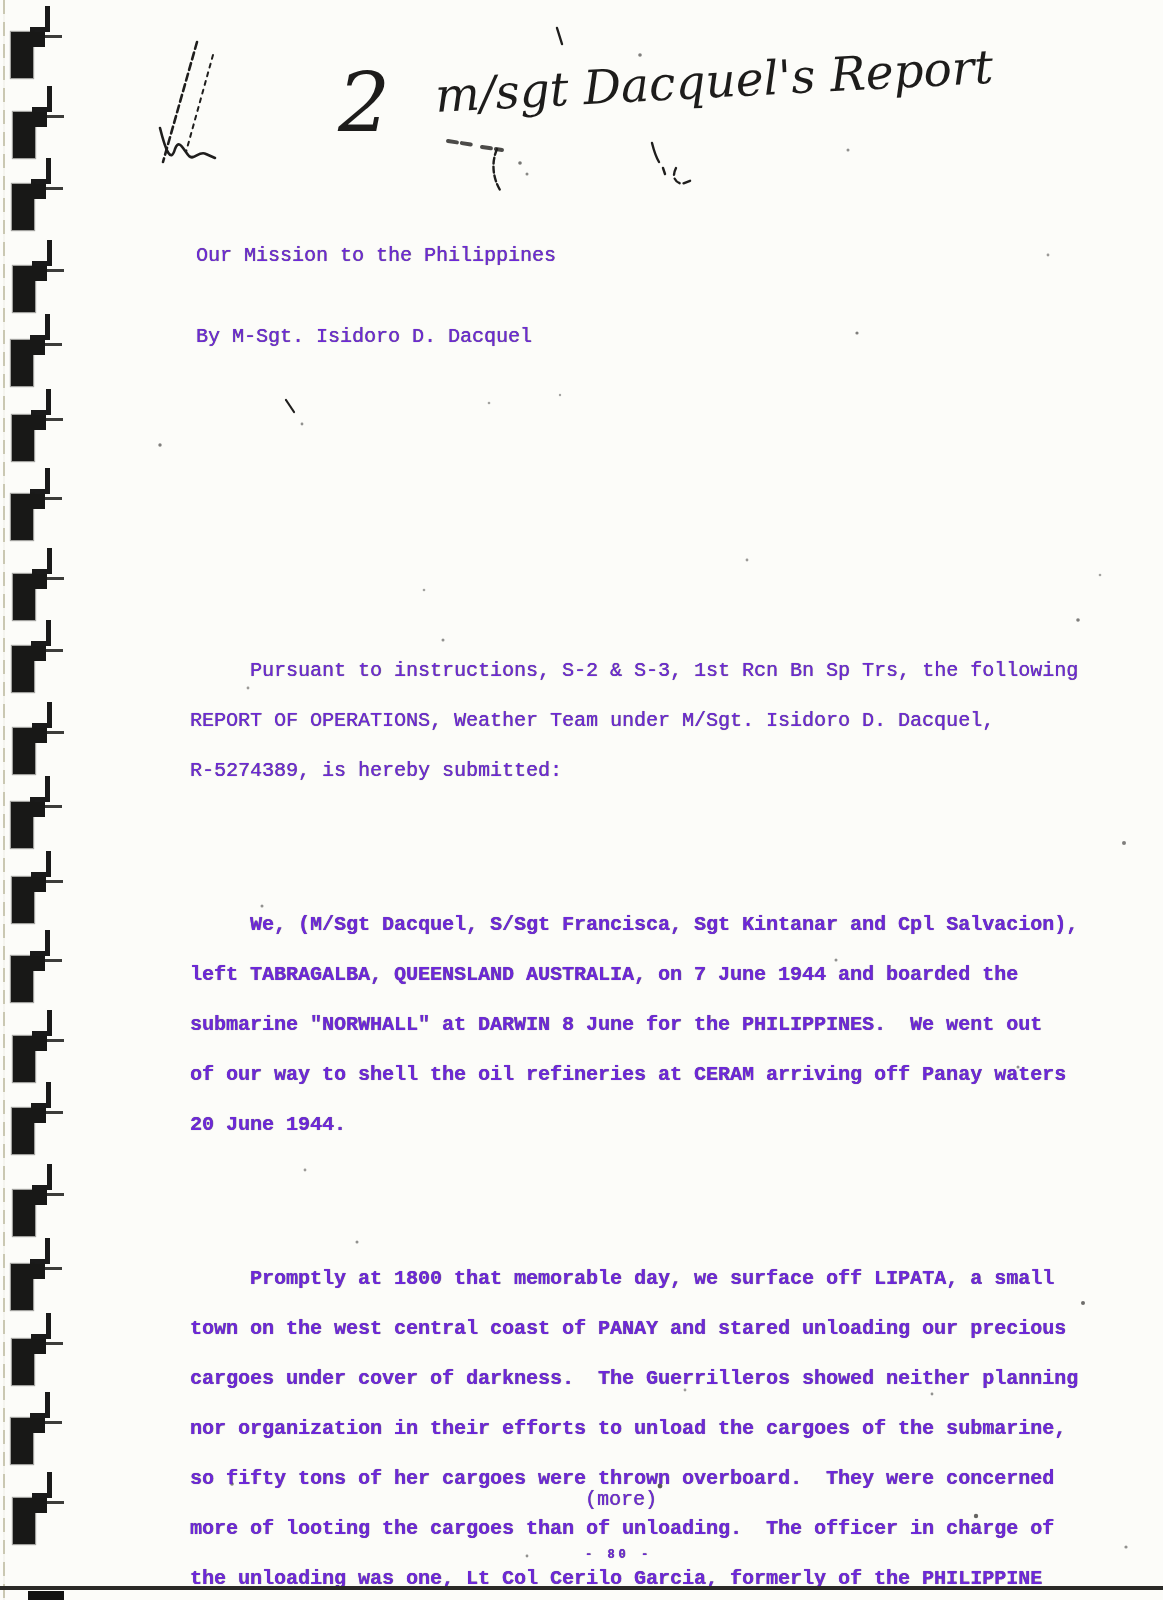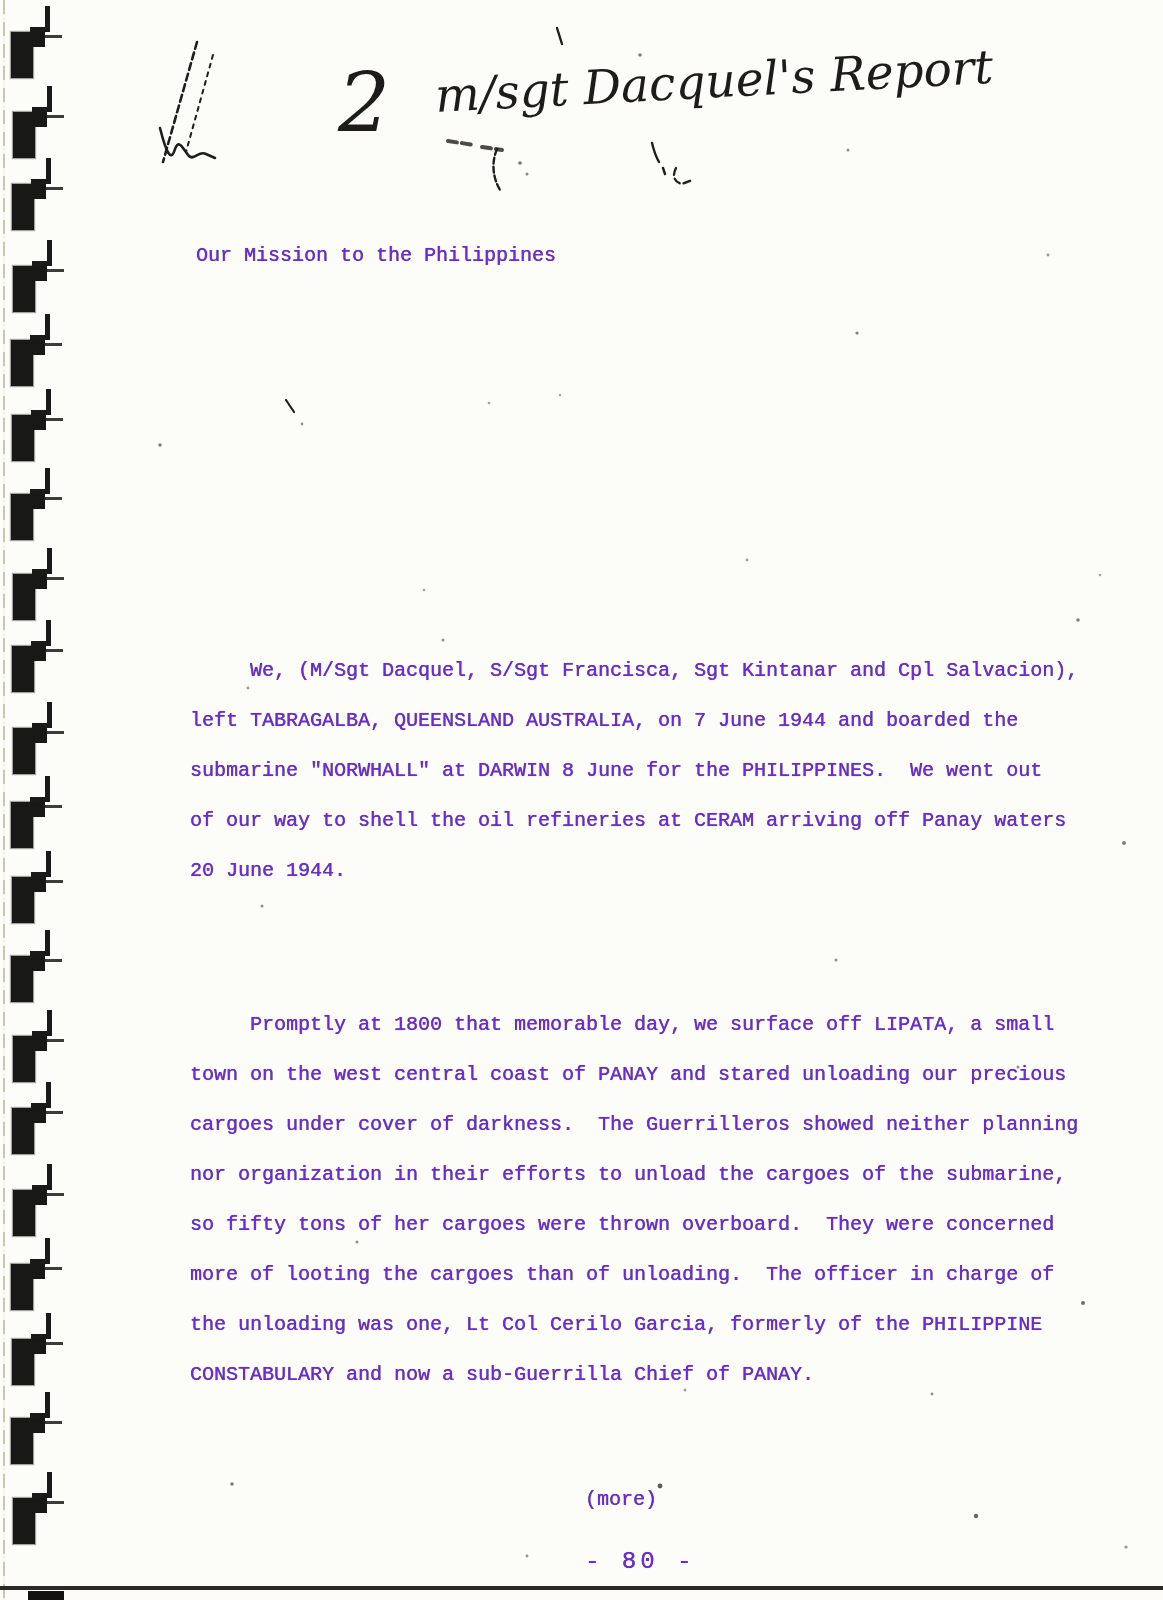--- a/index.html
+++ b/index.html
@@ -10,23 +10,23 @@
   }
   .page{position:absolute;inset:0;}
   .typed{
     position:absolute;color:#6d28d9;
     text-shadow:0 0 0.7px rgba(45,44,42,.75), .4px 0 0 rgba(45,44,42,.35);
     white-space:pre-wrap;
   }
   .doc-header{left:196px;top:188px;font-size:20px;line-height:27px;}
   .doc-body{left:190px;top:546px;width:965px;font-size:20px;line-height:50px;}
   .para{margin:0;}
-  .para + .para{margin-top:4px;}
+  .para + .para{margin-top:4px;font-weight:bold;}
   .more-line{left:585px;top:1488px;font-size:20px;}
-  .page-no{left:585px;top:1548px;font-size:24px;letter-spacing:4px;}
+  .page-no{left:585px;top:1548px;font-size:12px;letter-spacing:4px;font-weight:bold;}
   
   .edge-line{
     position:absolute;left:3px;top:0;width:2px;height:1600px;
     background:repeating-linear-gradient(to bottom,#b9b69a 0 14px,rgba(185,182,154,.15) 14px 22px);
     opacity:.75;
   }
   
   .bind-host{position:absolute;left:8px;top:0;width:60px;height:1600px;}
   .bind-unit{position:absolute;left:0;width:56px;height:76px;}
   .bind-unit:nth-child(even){transform:translate(2px,3px);}
@@ -215,23 +215,27 @@
         <circle cx="1048" cy="255" r="1.4" opacity=".55"></circle>
       <circle cx="560" cy="395" r="1.2" opacity=".5"></circle>
         <circle cx="520" cy="163" r="1.8" opacity=".75"></circle>
       <circle cx="527" cy="174" r="1.5" opacity=".65"></circle>
         <circle cx="424" cy="590" r="1.3" opacity=".5"></circle>
     </g>
   </svg>
 
   <div class="typed doc-header">
     <div>Our Mission to the Philippines</div>
+    <div>By M-Sgt. Isidoro D. Dacquel</div>
   </div>
 
   <div class="typed doc-body">
+    <div class="para">     Pursuant to instructions, S-2 &amp; S-3, 1st Rcn Bn Sp Trs, the following
+REPORT OF OPERATIONS, Weather Team under M/Sgt. Isidoro D. Dacquel,
+R-5274389, is hereby submitted:</div>
     <div class="para">     We, (M/Sgt Dacquel, S/Sgt Francisca, Sgt Kintanar and Cpl Salvacion),
 left TABRAGALBA, QUEENSLAND AUSTRALIA, on 7 June 1944 and boarded the
 submarine "NORWHALL" at DARWIN 8 June for the PHILIPPINES.  We went out
 of our way to shell the oil refineries at CERAM arriving off Panay waters
 20 June 1944.</div>
     <div class="para">     Promptly at 1800 that memorable day, we surface off LIPATA, a small
 town on the west central coast of PANAY and stared unloading our precious
 cargoes under cover of darkness.  The Guerrilleros showed neither planning
 nor organization in their efforts to unload the cargoes of the submarine,
 so fifty tons of her cargoes were thrown overboard.  They were concerned

